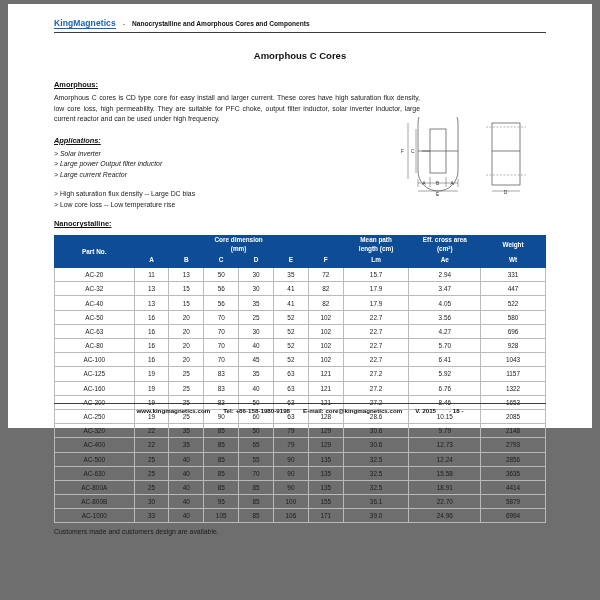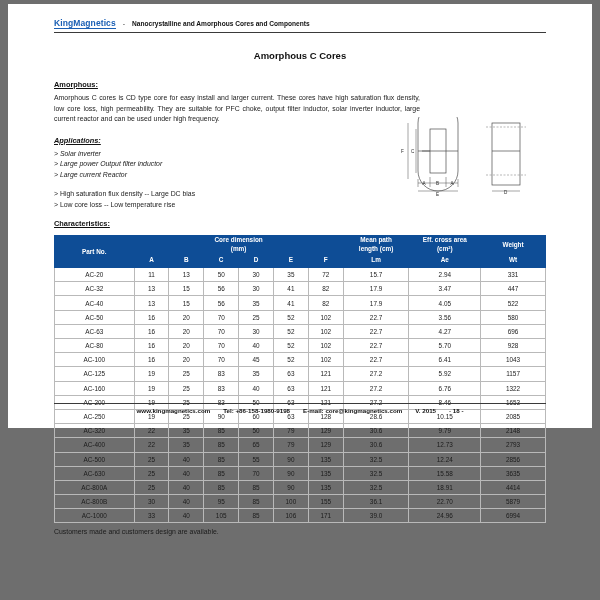--- a/index.html
+++ b/index.html
@@ -219,21 +219,21 @@
           <text x="48.6" y="68">A</text>
           <text x="62" y="68">B</text>
           <text x="76.6" y="68">A</text>
           <text x="62" y="78.5">E</text>
           <text x="130" y="76.5">D</text>
         </g>
       </svg>
     </div>
 
     <div class="blk-sm">
-      <div class="sec-head">Characteristics:</div>
+      <div class="sec-head">Nanocrystalline:</div>
     </div>
 
     <div class="spec-wrap">
       <table class="spec">
         <colgroup>
           <col style="width:16.2%">
             <col style="width:7.1%">
             <col style="width:7.1%">
           <col style="width:7.1%">
             <col style="width:7.1%">

